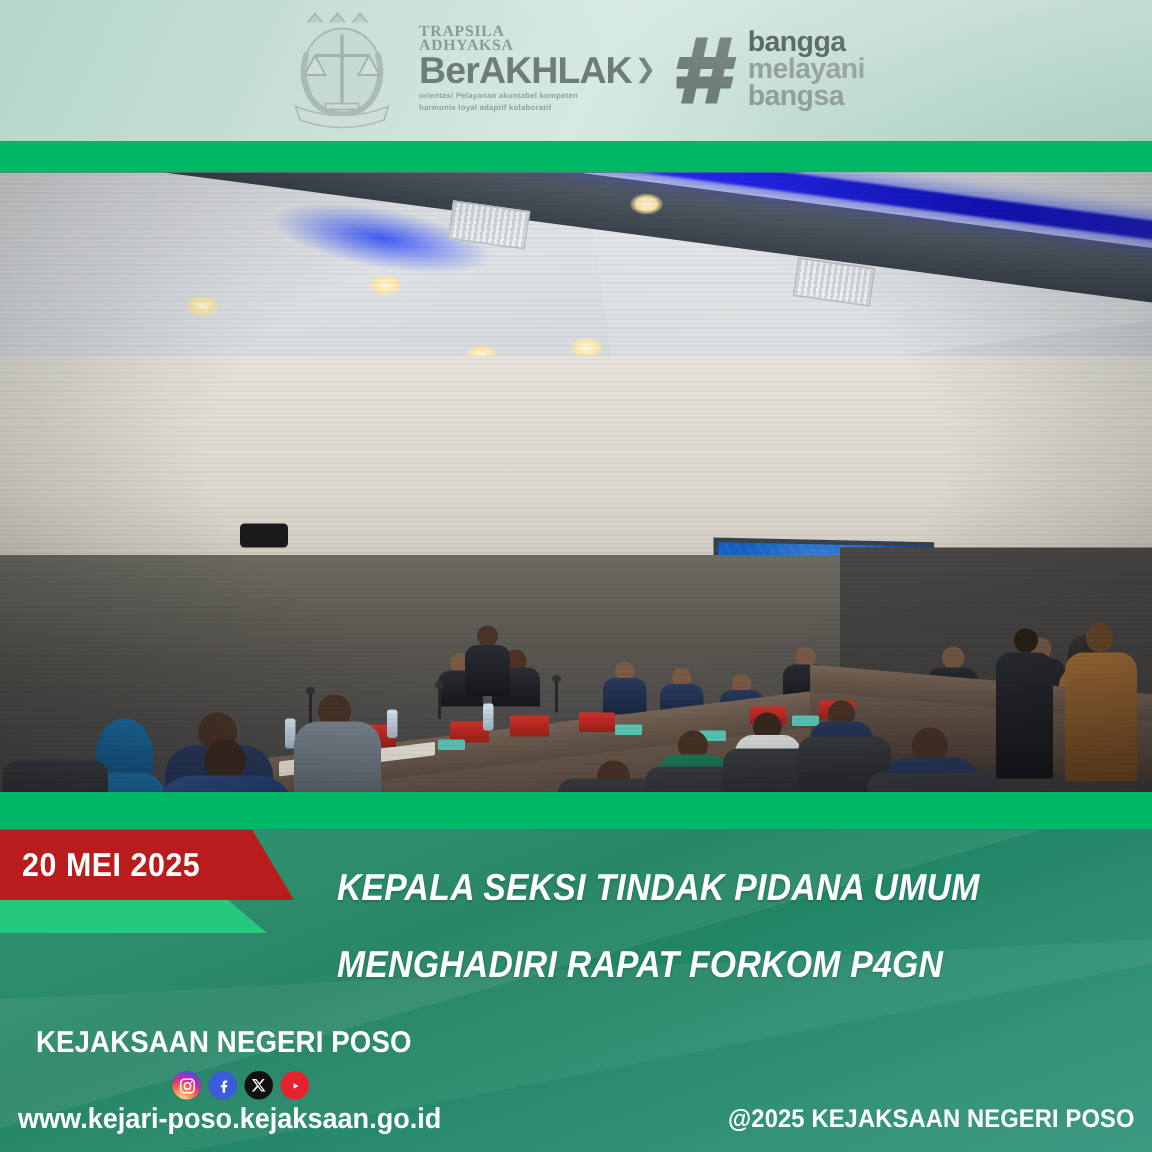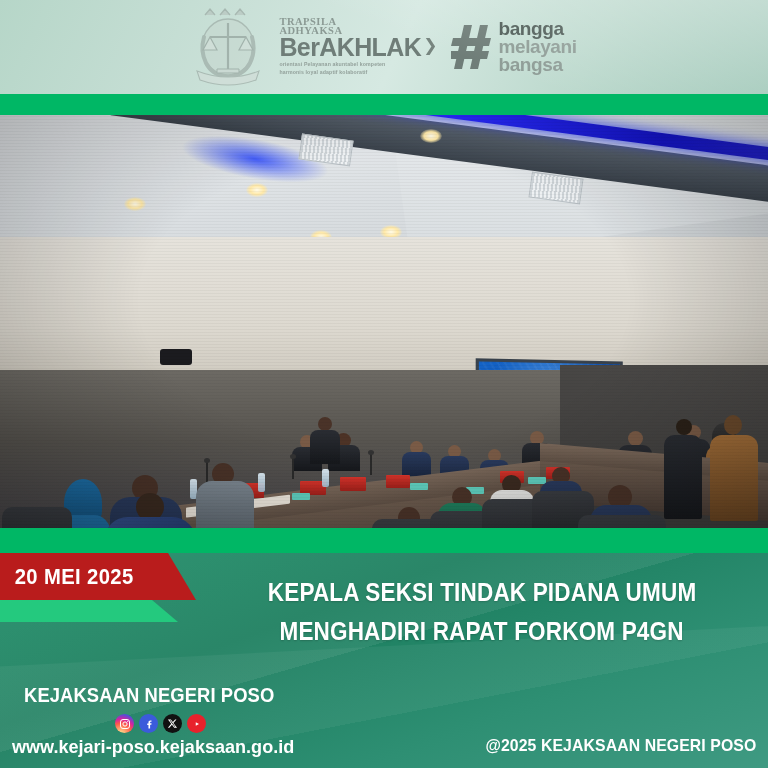--- a/index.html
+++ b/index.html
@@ -139,21 +139,21 @@
     background:#b91c1c;
     clip-path:polygon(0 0,168px 0,196px 100%,0 100%);
     display:flex;align-items:center;}
   .ribbon-date{
     color:#fff;font-size:22px;font-weight:700;letter-spacing:.4px;
     padding-left:16px;white-space:nowrap;
     transform:scaleX(.92);transform-origin:left center;
   }
 
   .title-block{position:absolute;left:196px;top:578px;width:572px;
-    display:flex;flex-direction:column;align-items:center;gap:10px;}
+    display:flex;flex-direction:column;gap:22px;font-style:italic;}
   .title-line{
     color:#fff;font-size:25px;font-weight:700;letter-spacing:.2px;
     white-space:nowrap;transform:scaleX(.9);transform-origin:center;
     text-shadow:0 1px 2px rgba(0,0,0,.18);
   }
 
   
   .footer{position:absolute;left:0;top:668px;width:768px;height:100px;}
   .foot-left{position:absolute;left:12px;top:16px;}
   .foot-org{display:flex;align-items:center;gap:7px;flex-direction:column;}

